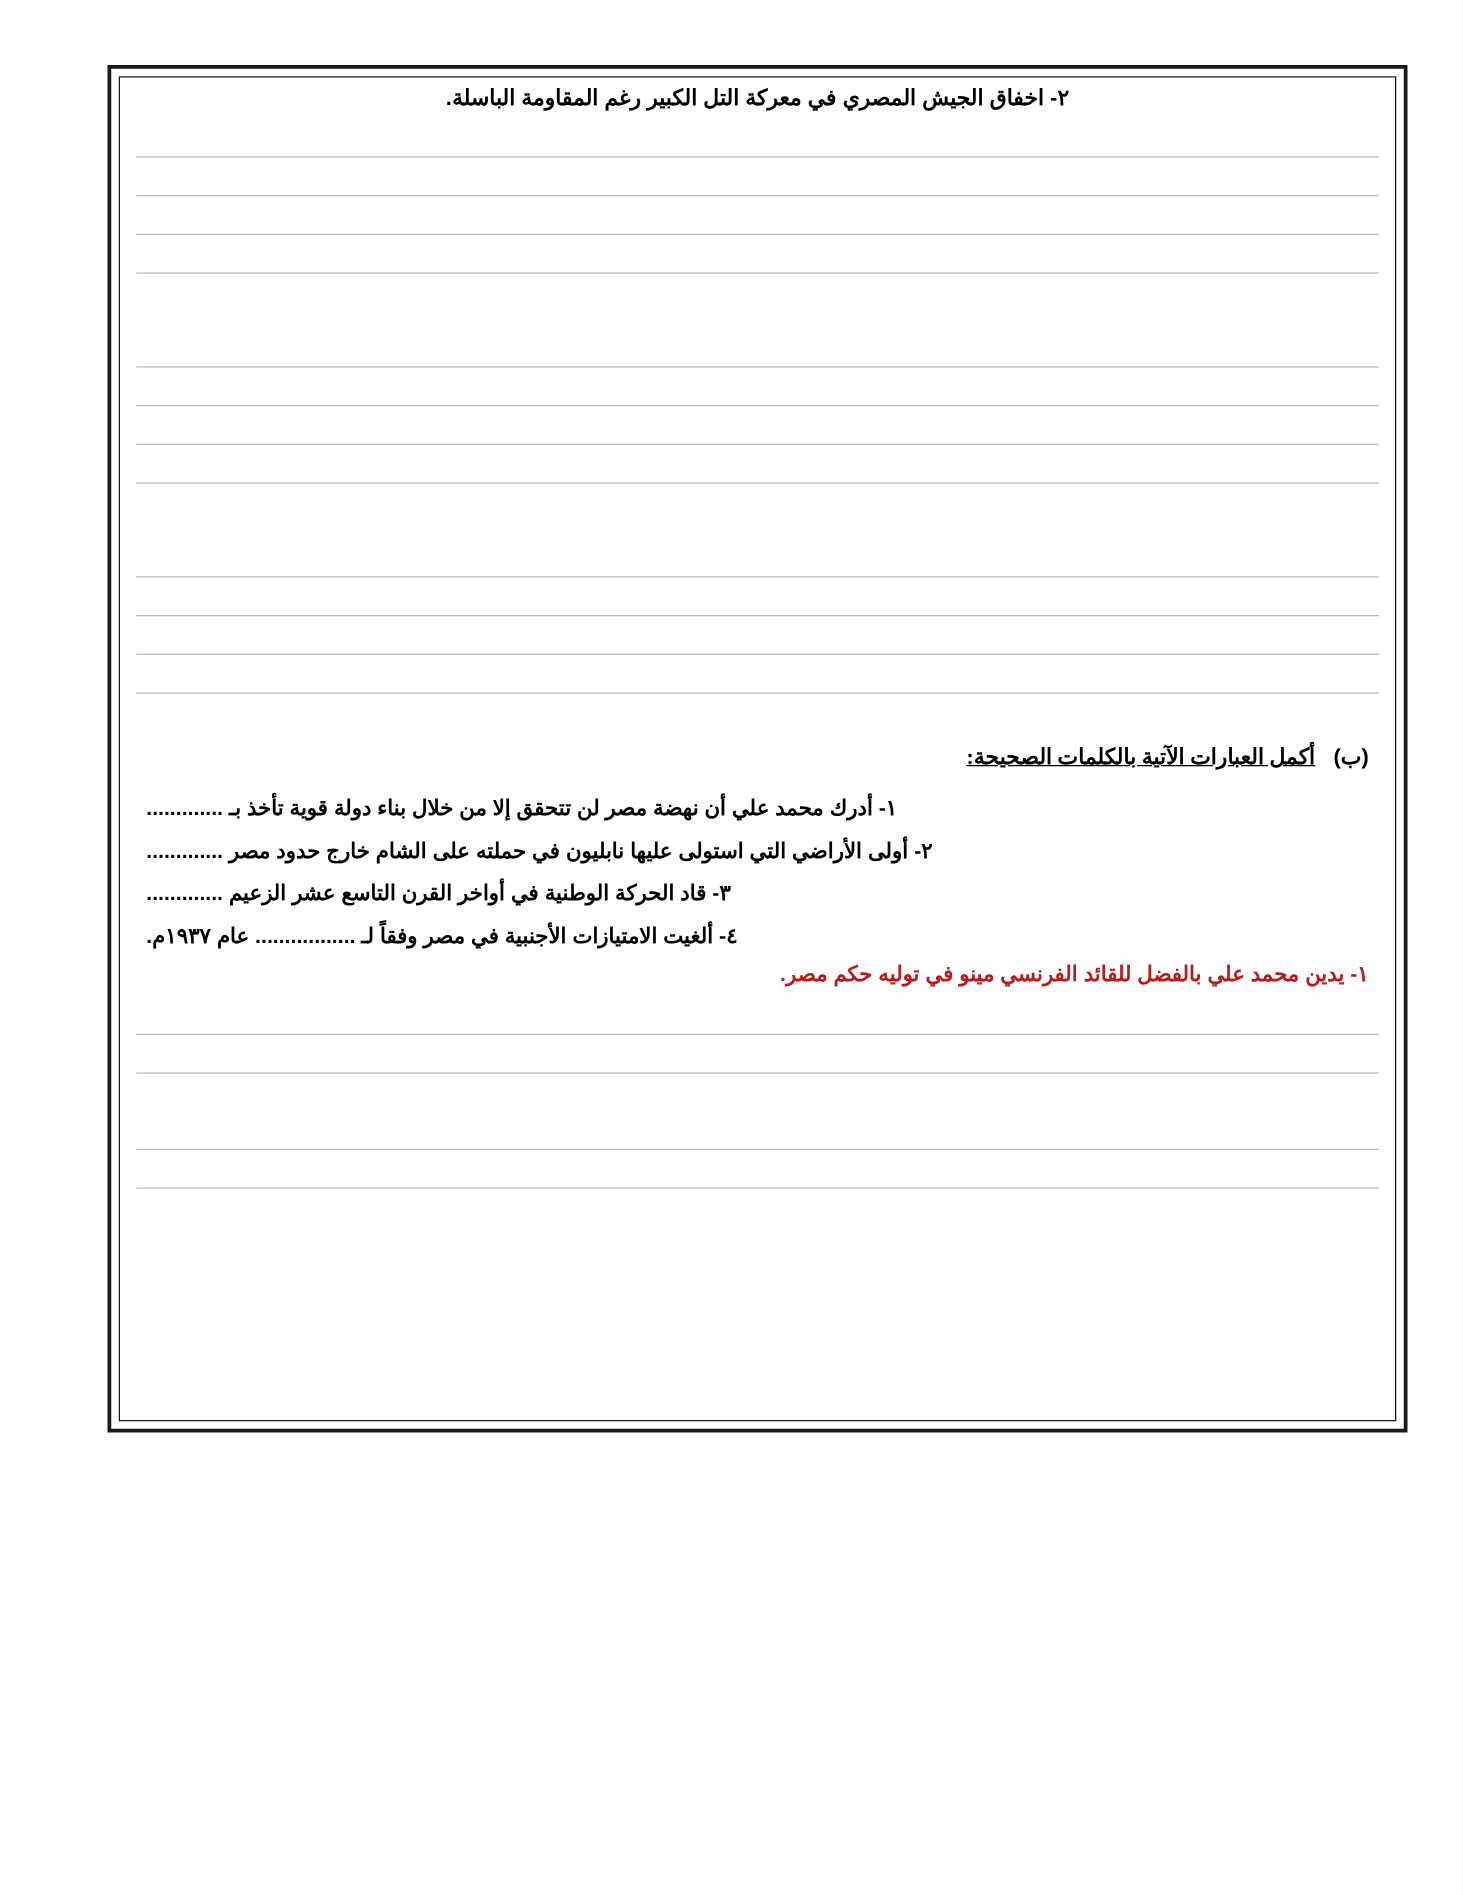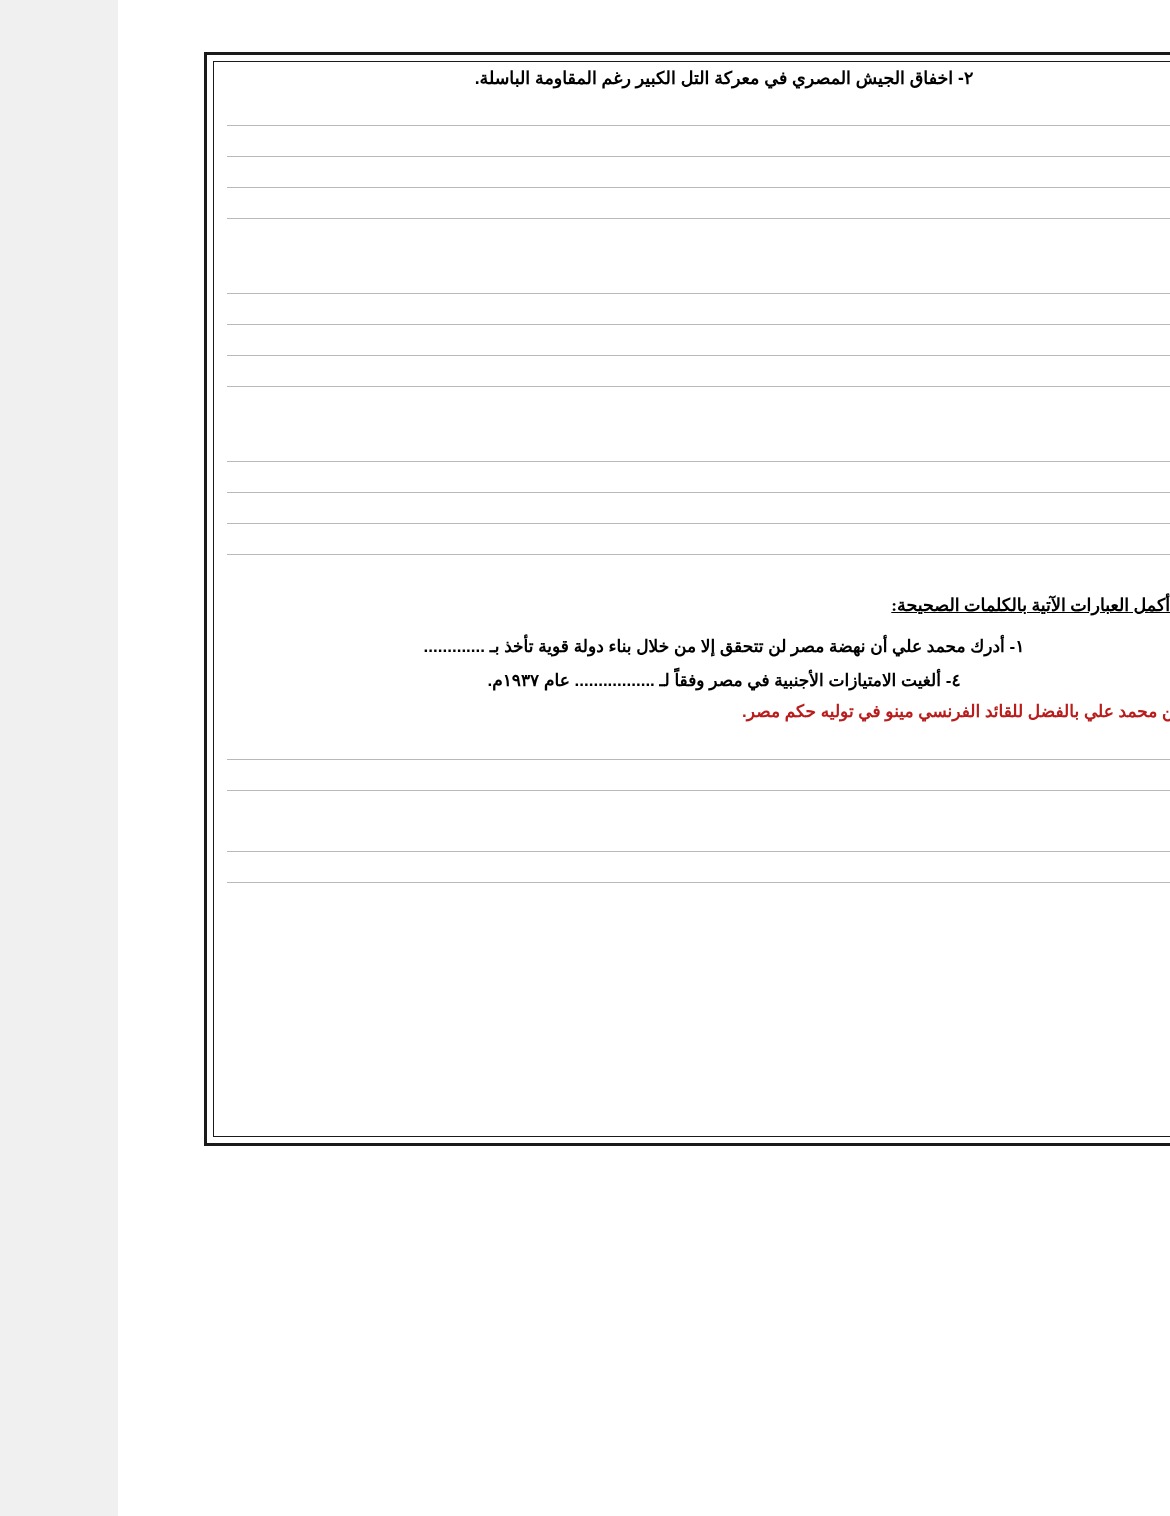--- a/index.html
+++ b/index.html
@@ -7,21 +7,21 @@
     padding: 0;
     background: #f0f0f0;
   }
   body {
     width: 1170px;
     height: 1516px;
     font-family: "Liberation Sans", sans-serif;
   }
   .page {
     position: relative;
-    width: 1052px;
+    width: 1170px;
     height: 1516px;
     background: #ffffff;
     box-sizing: border-box;
   }
   .paper-margin {
     position: absolute;
     left: 18px;
     top: 12px;
     width: 1134px;
     height: 1492px;
@@ -92,21 +92,21 @@
   .section-head .label {
     display: inline-block;
     min-width: 38px;
   }
   .section-head .title {
     text-decoration: underline;
     font-family: Liberation Serif, serif;
   }
   .fill-item {
     direction: rtl;
-    text-align: center;
+    text-align: left;
     font-weight: bold;
     font-size: 17px;
     color: #000;
     padding: 0 14px 0 10px;
     line-height: 2.0;
   }
   .sub-item {
     direction: rtl;
     text-align: right;
     font-weight: bold;
@@ -173,20 +173,28 @@
           <span class="title">أكمل العبارات الآتية بالكلمات الصحيحة:</span>
         </div>
 
         <div class="block-spacer-sm"></div>
 
         <div class="fill-item">
           <span>١-</span>
           <span class="num-pad">أدرك محمد علي أن نهضة مصر لن تتحقق إلا من خلال بناء دولة قوية تأخذ بـ .............</span>
         </div>
         <div class="fill-item">
+          <span>٢-</span>
+          <span class="num-pad">أولى الأراضي التي استولى عليها نابليون في حملته على الشام خارج حدود مصر .............</span>
+        </div>
+        <div class="fill-item">
+          <span>٣-</span>
+          <span class="num-pad">قاد الحركة الوطنية في أواخر القرن التاسع عشر الزعيم .............</span>
+        </div>
+        <div class="fill-item">
           <span>٤-</span>
           <span class="num-pad">ألغيت الامتيازات الأجنبية في مصر وفقاً لـ ................. عام ١٩٣٧م.</span>
         </div>
 
 
         <div class="sub-item">
           <span>١-</span>
           <span class="num-pad">يدين محمد علي بالفضل للقائد الفرنسي مينو في توليه حكم مصر.</span>
         </div>
         <div class="answer-lines">

